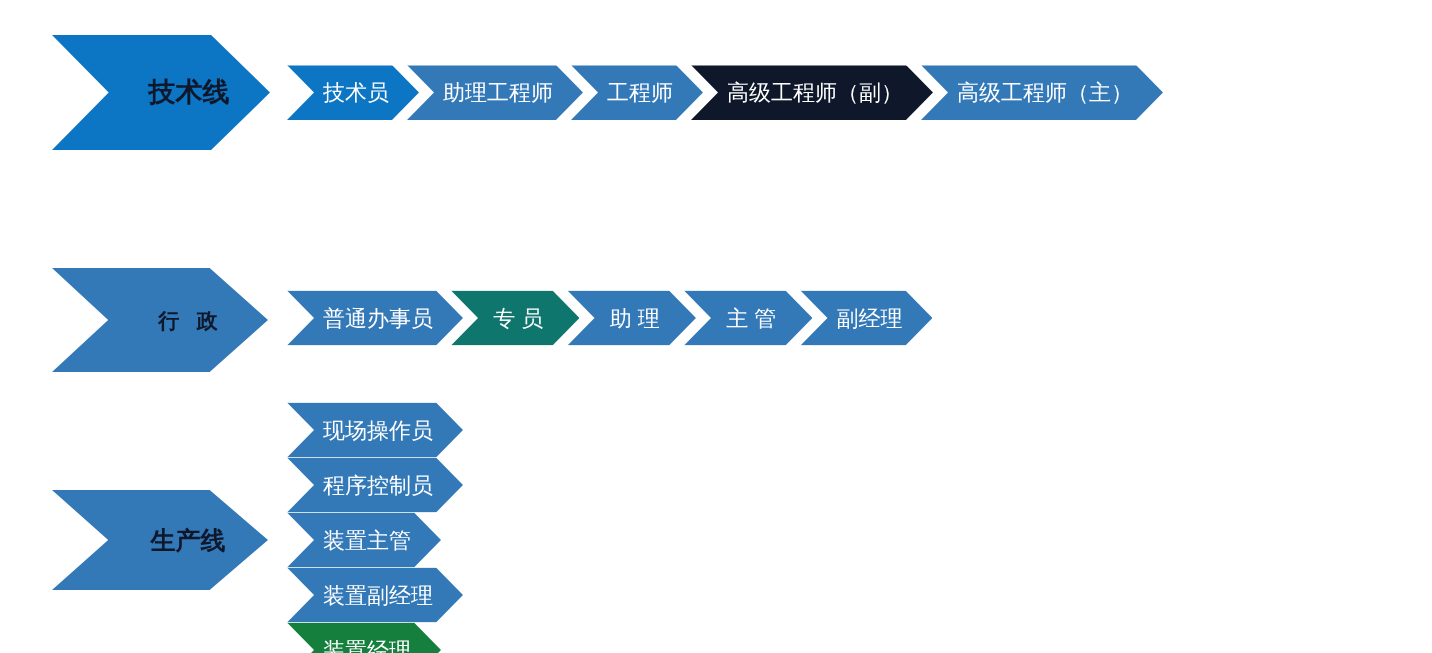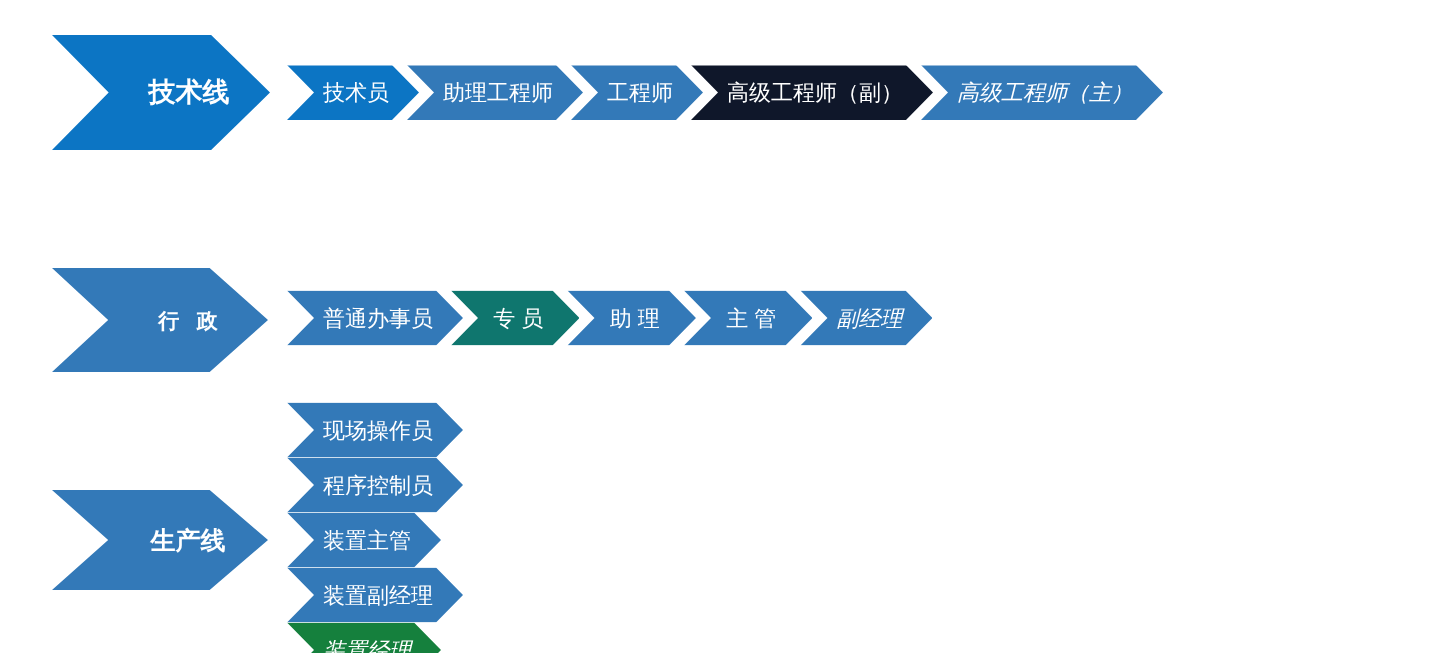--- a/index.html
+++ b/index.html
@@ -33,21 +33,21 @@
 
   
   .track-label {
     position: absolute;
     left: 52px;
     top: 0;
     display: flex;
     align-items: center;
     justify-content: center;
     box-sizing: border-box;
-    color: #ffffff;
+    color: #0f172a;
     -webkit-clip-path: polygon(0 0, 73% 0, 100% 50%, 73% 100%, 0 100%, 26% 50%);
     clip-path: polygon(0 0, 73% 0, 100% 50%, 73% 100%, 0 100%, 26% 50%);
   }
   .track-row[data-row="0"] .track-label {
     width: 218px; height: 115px;
     font-size: 27px;
     padding-left: 56px;
   }
   .track-row[data-row="1"] .track-label {
     width: 216px; height: 104px;
@@ -86,21 +86,21 @@
     justify-content: center;
     color: #ffffff;
     font-size: 22px;
     white-space: nowrap;
     line-height: 1;
     margin-right: -12px;
     -webkit-clip-path: polygon(0 0, calc(100% - 27px) 0, 100% 50%, calc(100% - 27px) 100%, 0 100%, 27px 50%);
     clip-path: polygon(0 0, calc(100% - 27px) 0, 100% 50%, calc(100% - 27px) 100%, 0 100%, 27px 50%);
     padding: 0 30px 0 36px;
   }
-  .step:last-child { margin-right: 0; font-style: italic; }
+  .step:last-child { margin-right: 0; }
   .step .step-text { position: relative; }
 
   
   .spaced { letter-spacing: 0.28em; text-indent: 0.28em; }
 </style>
 </head>
 <body>
 
 <div id="diagram">
 

